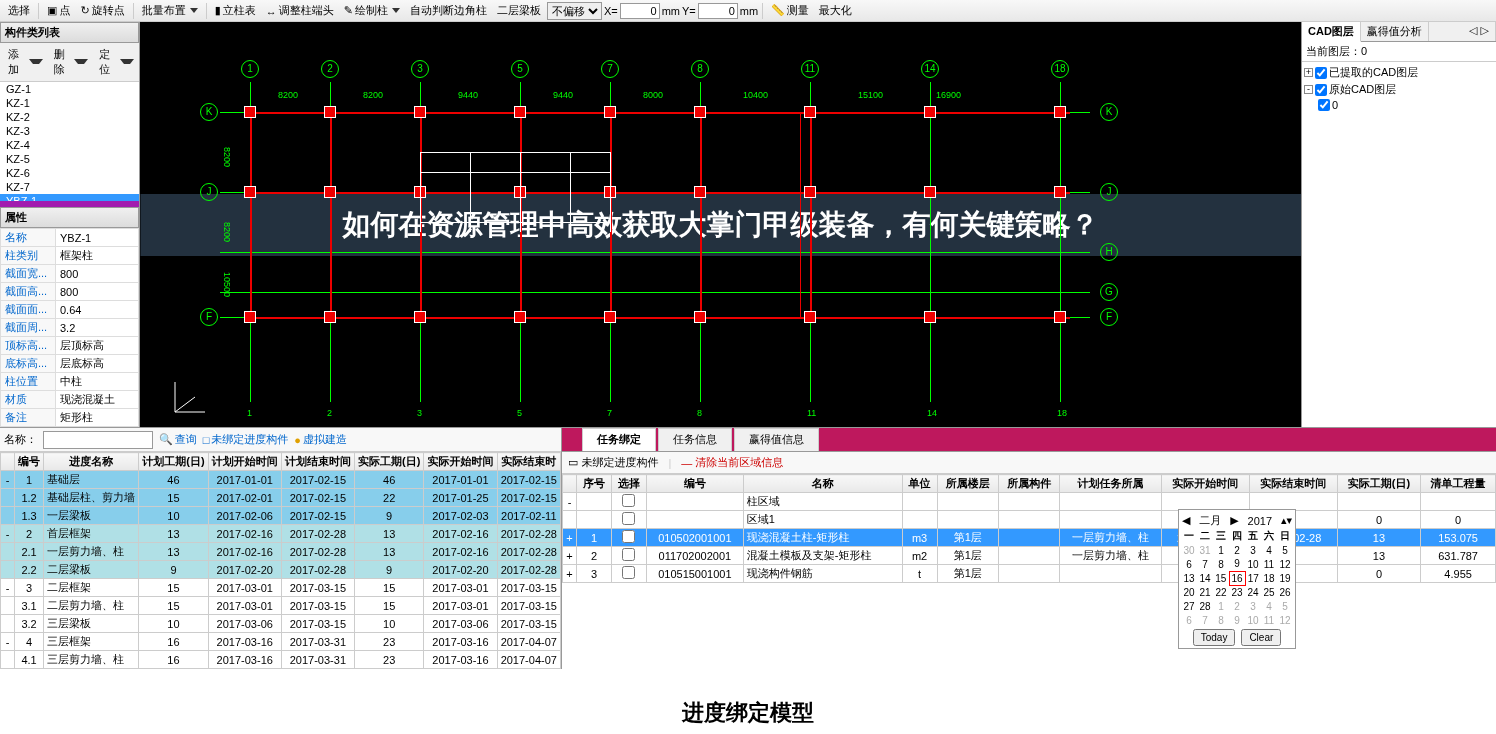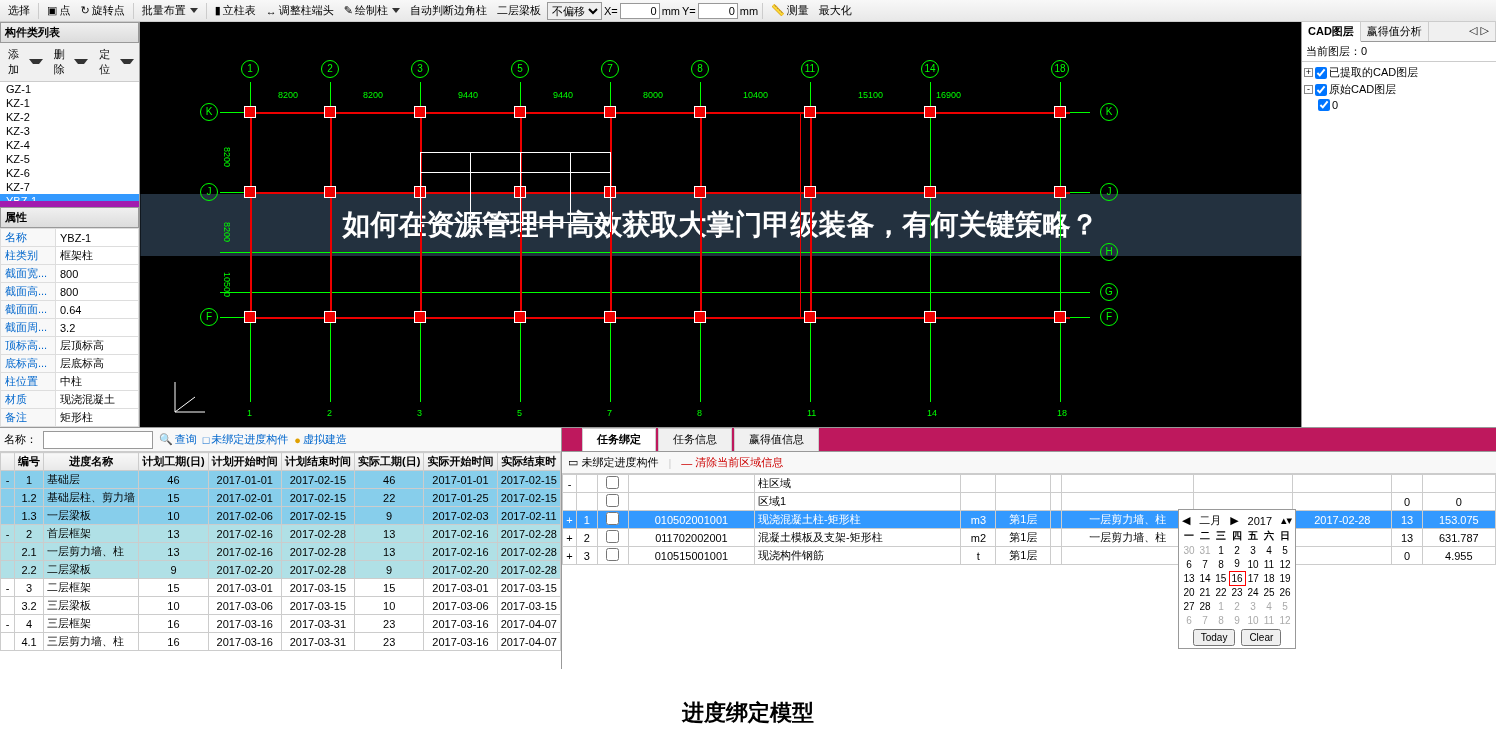--- a/index.html
+++ b/index.html
@@ -440,20 +440,31 @@
               <td class="name">二层框架</td>
               <td>15</td>
               <td>2017-03-01</td>
               <td>2017-03-15</td>
               <td>15</td>
               <td>2017-03-01</td>
               <td>2017-03-15</td>
             </tr>
             <tr>
               <td class="exp"></td>
+              <td>3.1</td>
+              <td class="name">二层剪力墙、柱</td>
+              <td>15</td>
+              <td>2017-03-01</td>
+              <td>2017-03-15</td>
+              <td>15</td>
+              <td>2017-03-01</td>
+              <td>2017-03-15</td>
+            </tr>
+            <tr>
+              <td class="exp"></td>
               <td>3.2</td>
               <td class="name">三层梁板</td>
               <td>10</td>
               <td>2017-03-06</td>
               <td>2017-03-15</td>
               <td>10</td>
               <td>2017-03-06</td>
               <td>2017-03-15</td>
             </tr>
             <tr>
@@ -490,20 +501,35 @@
       <div>赢得值信息</div>
     </div>
     <div class="br-toolbar">
       <span class="link">▭ <span>未绑定进度构件</span></span>
       <span style="color:#ccc">|</span>
       <span class="link" style="color:#c00">— <span>清除当前区域信息</span></span>
     </div>
     <div class="br-table">
         <table id="br-table">
           <tbody>
+            <tr>
+              <th></th>
+              <th>序号</th>
+              <th>选择</th>
+              <th>编号</th>
+              <th>名称</th>
+              <th>单位</th>
+              <th>所属楼层</th>
+              <th>所属构件</th>
+              <th>计划任务所属</th>
+              <th>实际开始时间</th>
+              <th>实际结束时间</th>
+              <th>实际工期(日)</th>
+              <th>清单工程量</th>
+            </tr>
             <tr>
               <td class="exp">-</td>
               <td></td>
               <td><input type="checkbox" style=""></td>
               <td></td>
               <td class="name">柱区域</td>
               <td></td>
               <td></td>
               <td></td>
               <td></td>

